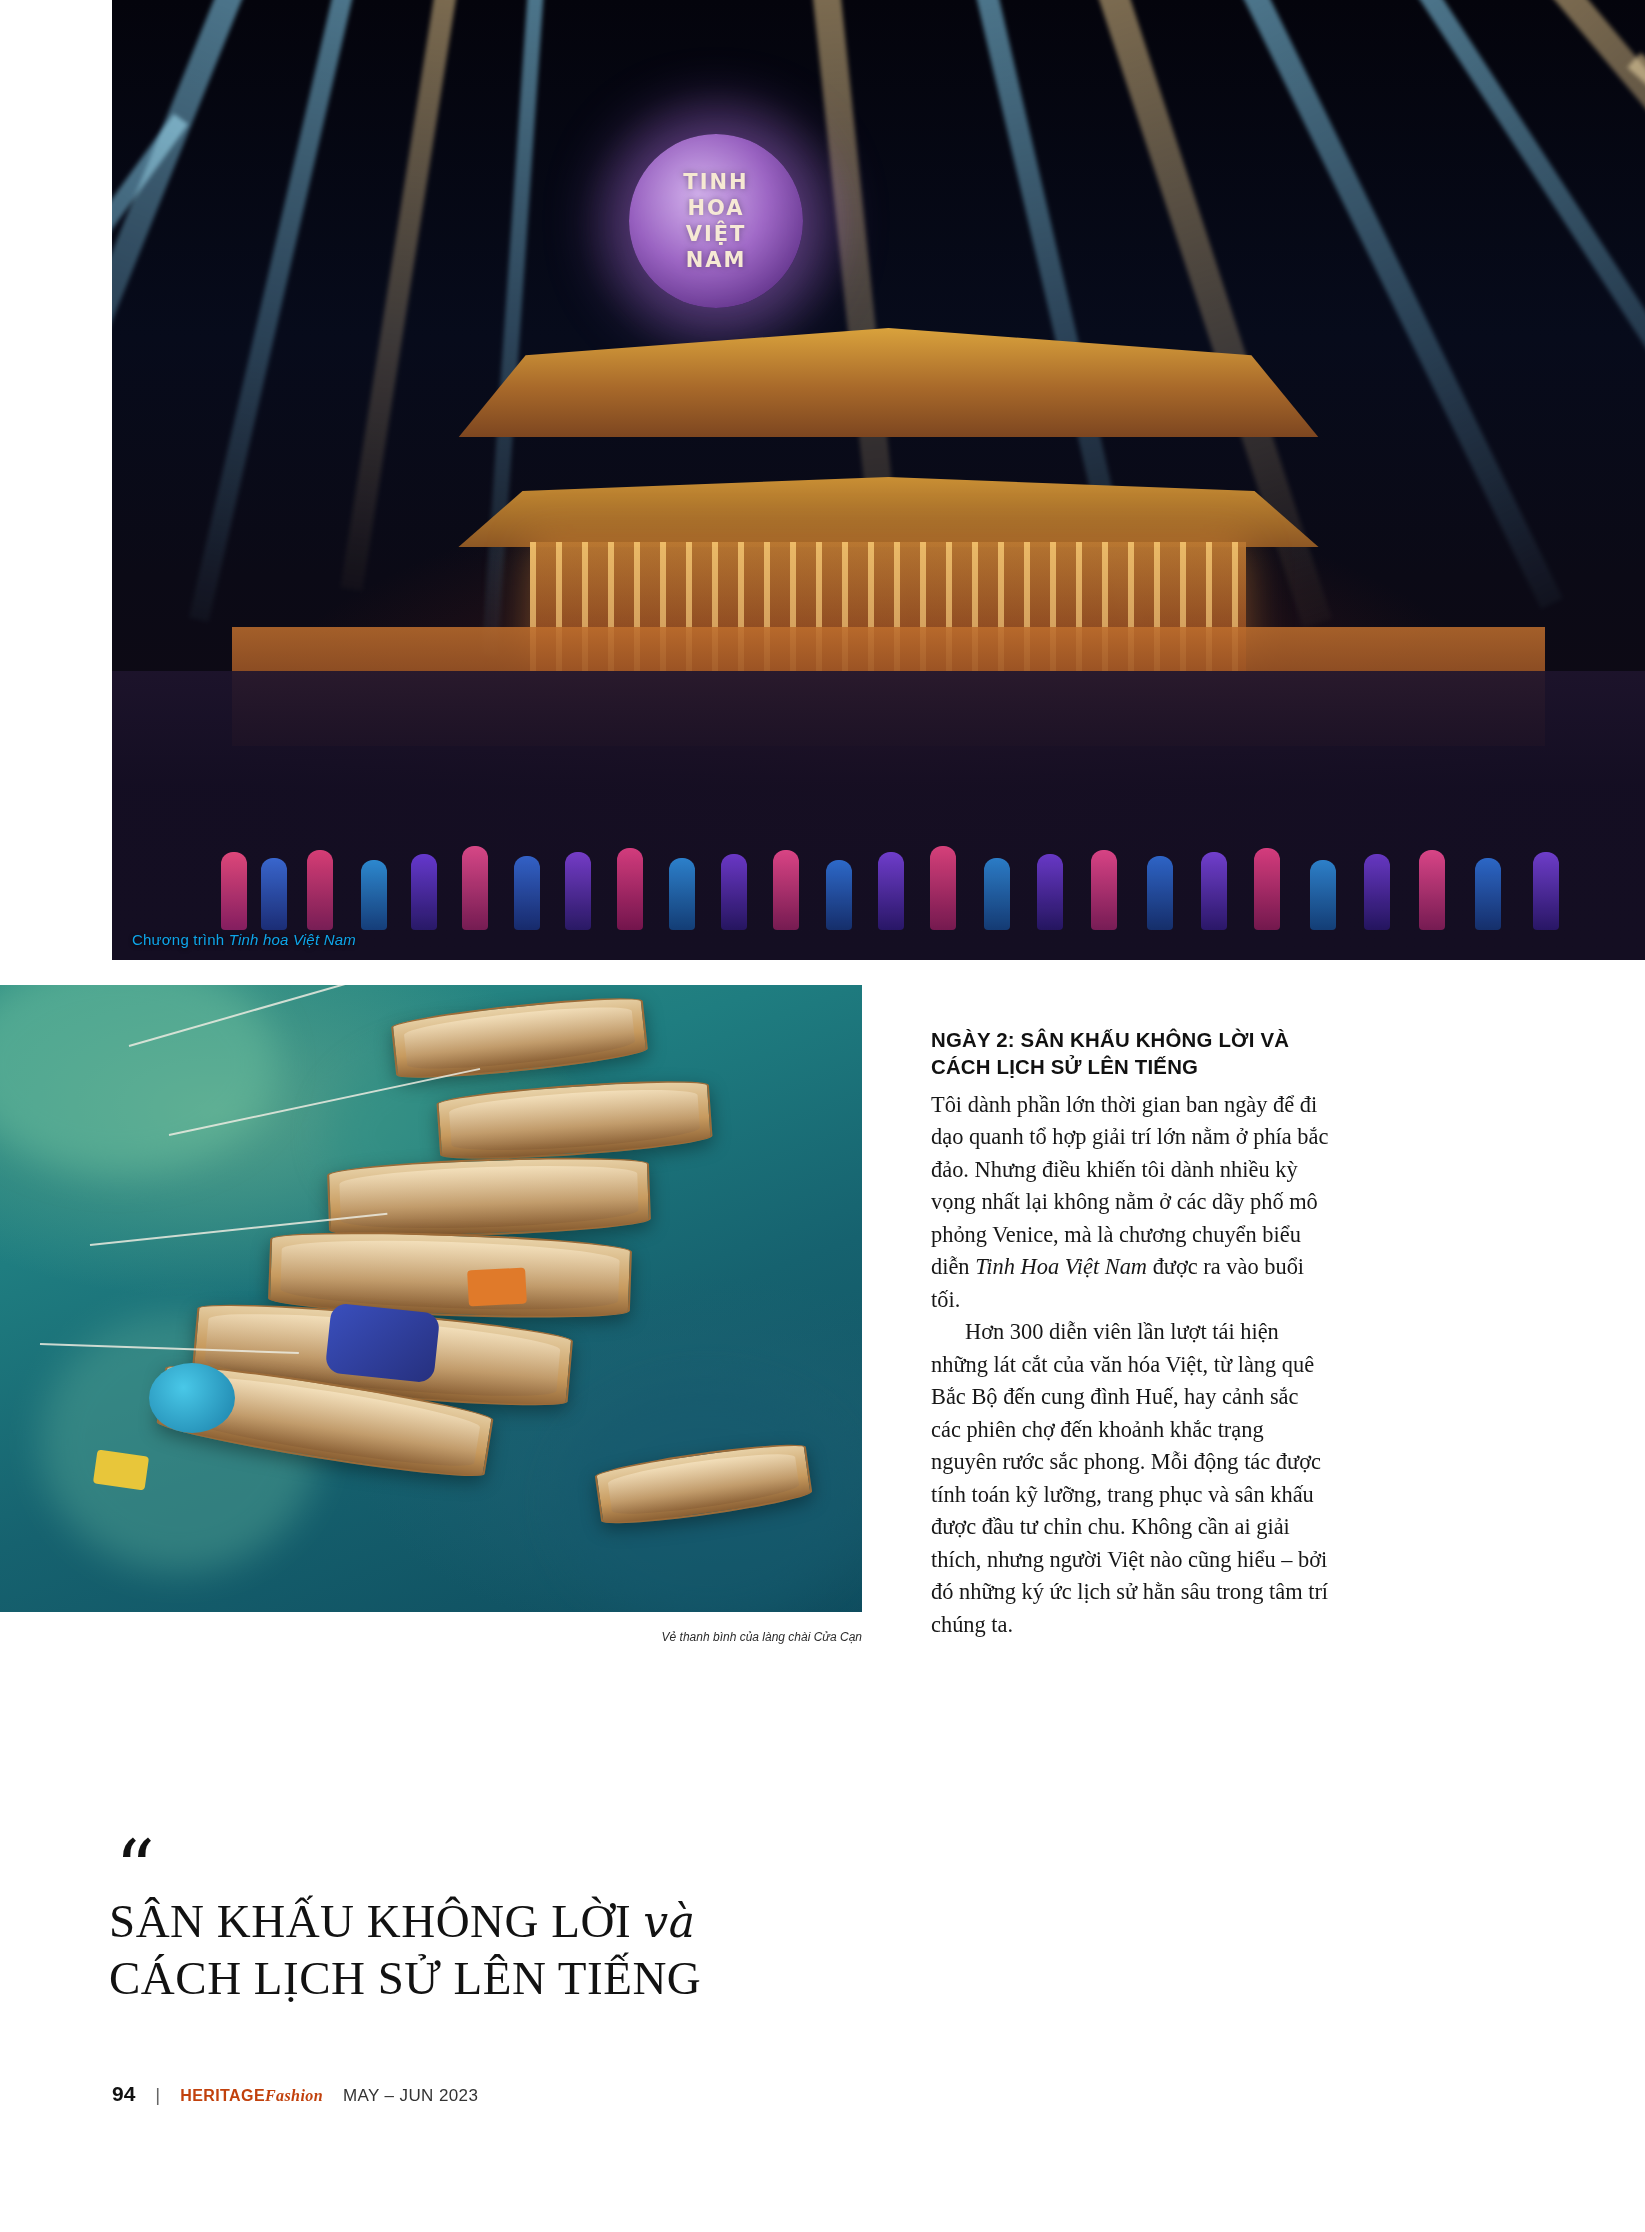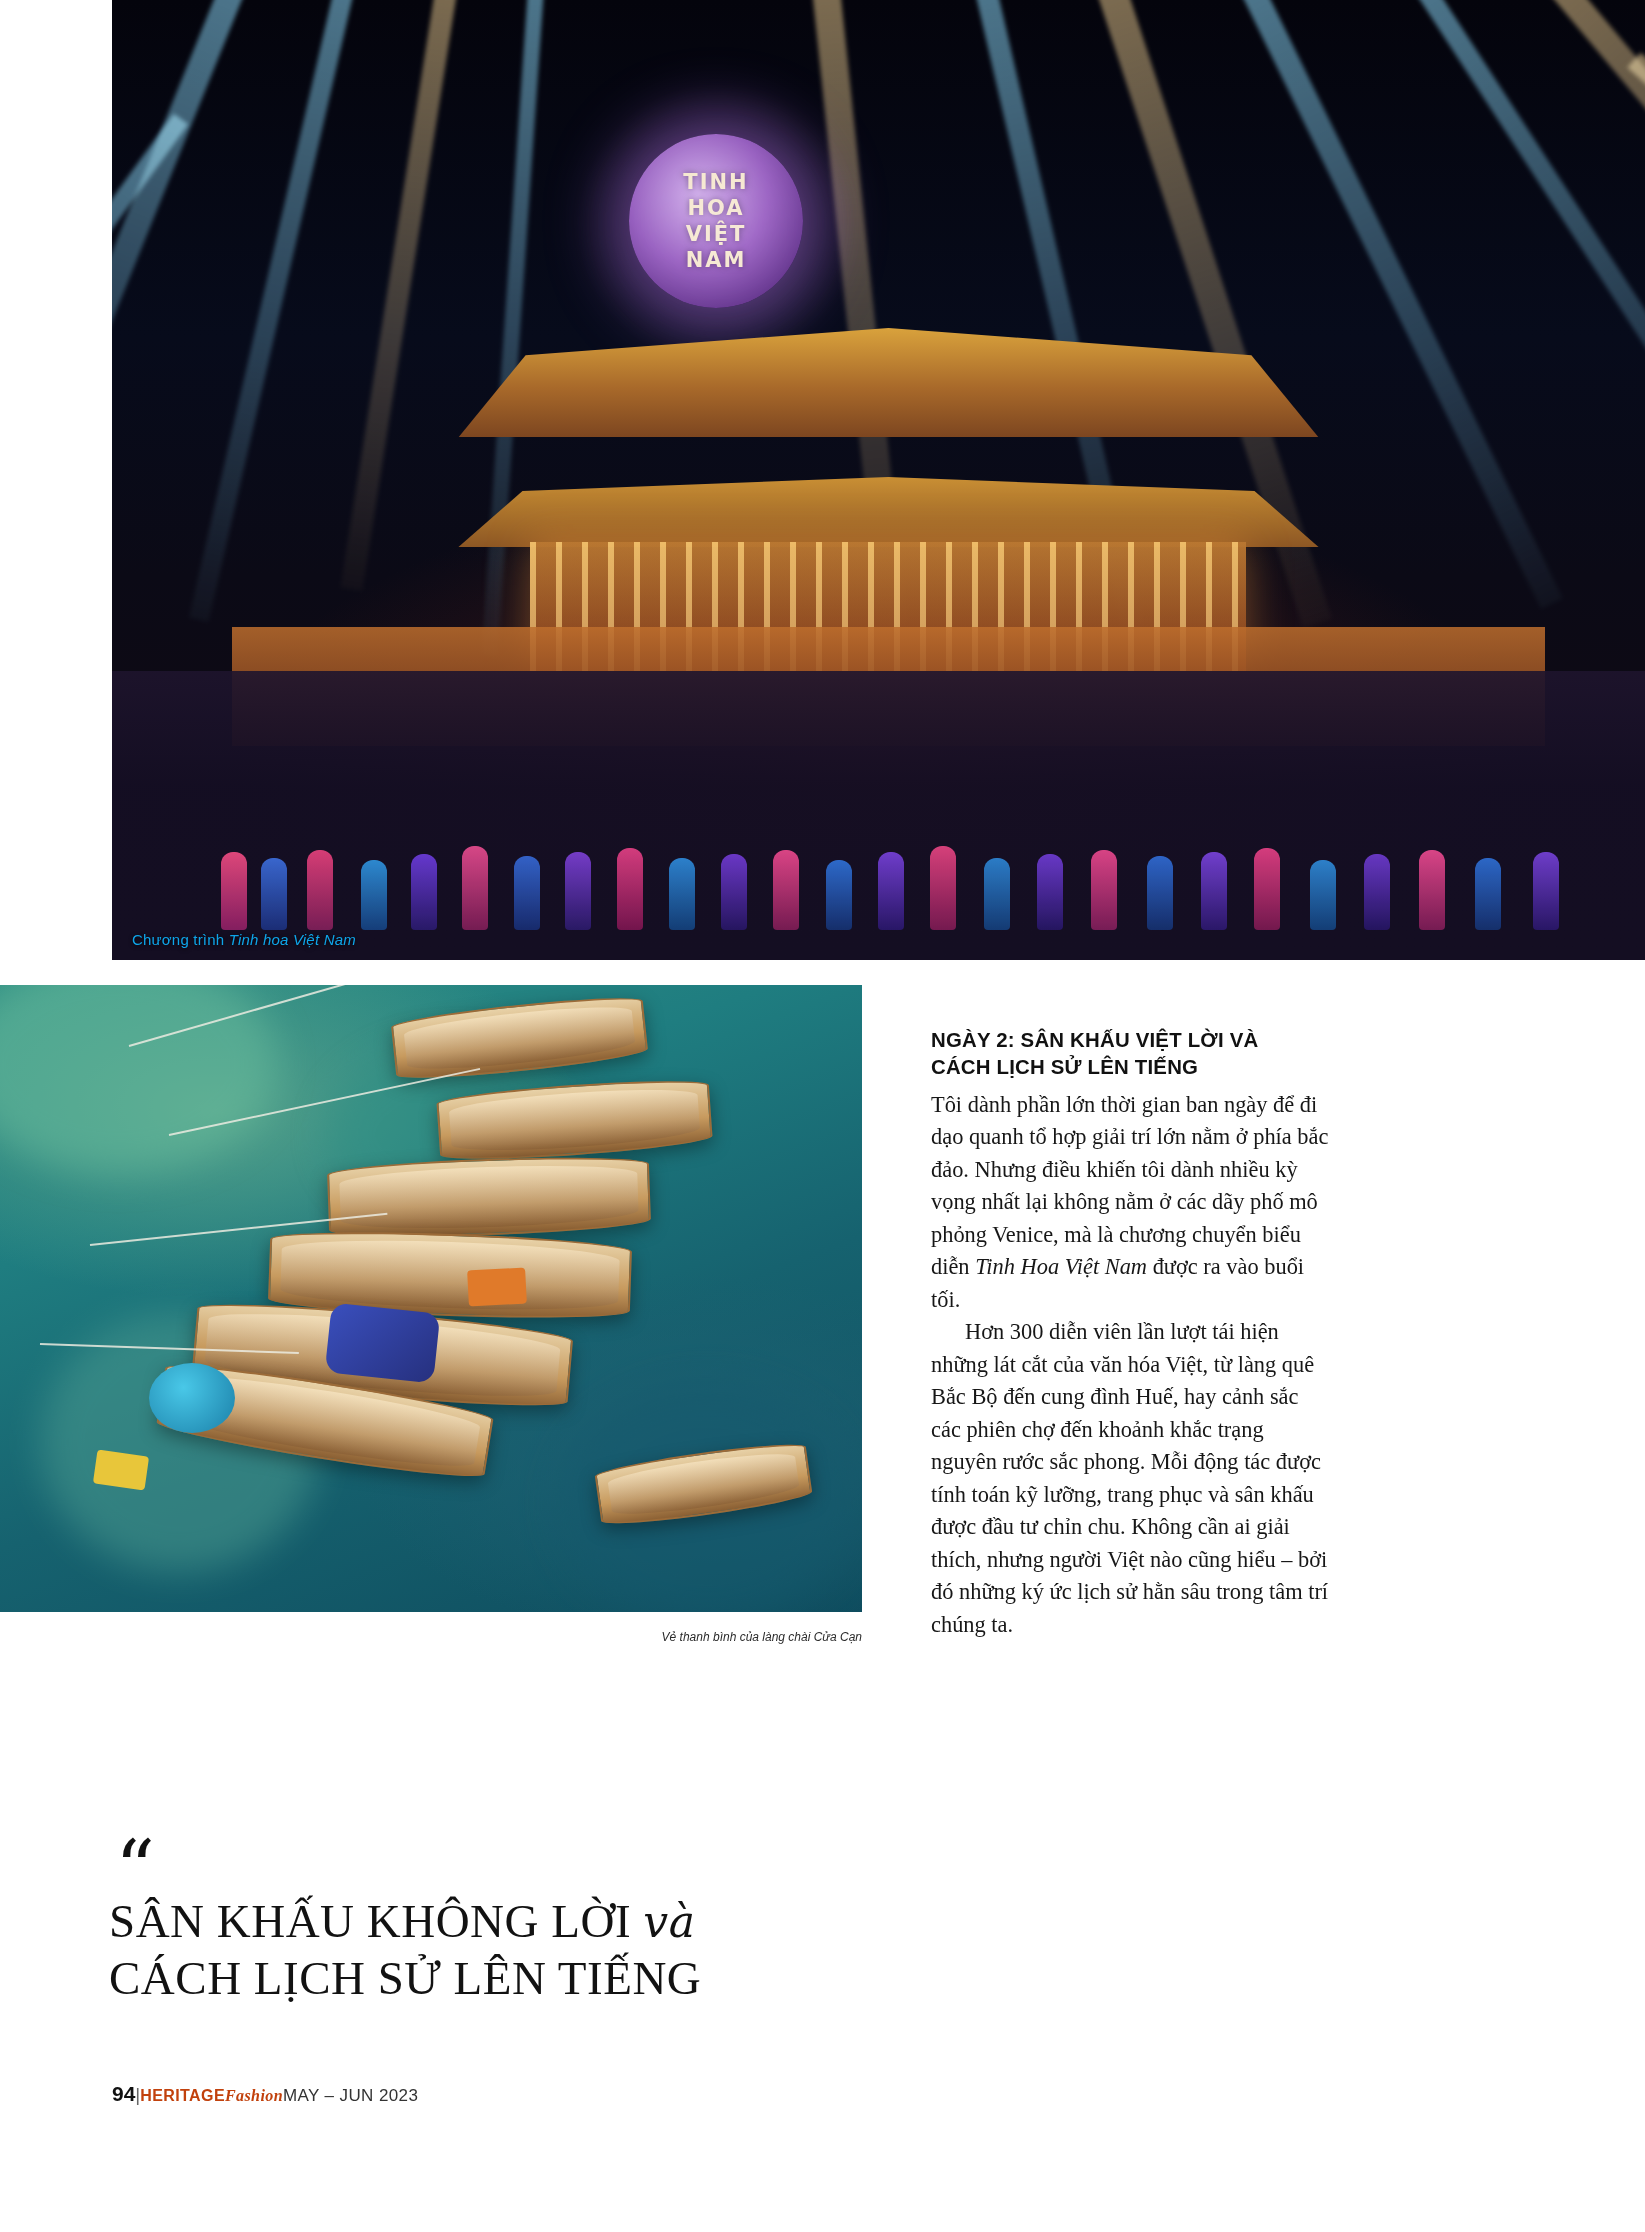--- a/index.html
+++ b/index.html
@@ -250,21 +250,21 @@
   .col-p + .col-p { text-indent: 34px; }
   .col-p i { font-style: italic; }
 
   
   .footer {
     position: absolute;
     left: 112px;
     bottom: 127px;
     display: flex;
     align-items: baseline;
-    gap: 0;
+    gap: 20px;
     font-family: "Liberation Sans", sans-serif;
   }
   .pg-num { font-size: 21px; font-weight: bold; color: #111; }
   .pg-sep { font-size: 19px; color: #666; }
   .brand { font-size: 16px; font-weight: bold; letter-spacing: 0.4px; color: #c2410c; }
   .brand .it { font-family: "Liberation Serif", serif; font-style: italic; font-weight: bold; }
   .issue { font-size: 17px; color: #333; letter-spacing: 0.4px; }
 </style>
 </head>
 <body>
@@ -385,21 +385,21 @@
 <div class="pullquote">
   <div class="quote-mark">“</div>
   <div class="pullquote-text">
     <span>SÂN KHẤU KHÔNG LỜI </span><span class="ital">và</span><br>
     <span>CÁCH LỊCH SỬ LÊN TIẾNG</span>
   </div>
 </div>
 
 <div class="column">
   <div class="col-head">
-    <span>NGÀY 2: SÂN KHẤU VIỆT LỜI VÀ</span><br>
+    <span>NGÀY 2: SÂN KHẤU KHÔNG LỜI VÀ</span><br>
     <span>CÁCH LỊCH SỬ LÊN TIẾNG</span>
   </div>
   <p class="col-p"><span>Tôi dành phần lớn thời gian ban ngày để đi dạo quanh tổ hợp giải trí lớn nằm ở phía bắc đảo. Nhưng điều khiến tôi dành nhiều kỳ vọng nhất lại không nằm ở các dãy phố mô phỏng Venice, mà là chương chuyển biểu diễn </span><i>Tinh Hoa Việt Nam</i><span> được ra vào buổi tối.</span></p>
   <p class="col-p">Hơn 300 diễn viên lần lượt tái hiện những lát cắt của văn hóa Việt, từ làng quê Bắc Bộ đến cung đình Huế, hay cảnh sắc các phiên chợ đến khoảnh khắc trạng nguyên rước sắc phong. Mỗi động tác được tính toán kỹ lưỡng, trang phục và sân khấu được đầu tư chỉn chu. Không cần ai giải thích, nhưng người Việt nào cũng hiểu – bởi đó những ký ức lịch sử hằn sâu trong tâm trí chúng ta.</p>
 </div>
 
 <div class="footer">
   <span class="pg-num">94</span>
   <span class="pg-sep">|</span>
   <span class="brand"><span>HERITAGE</span><span class="it">Fashion</span></span>

